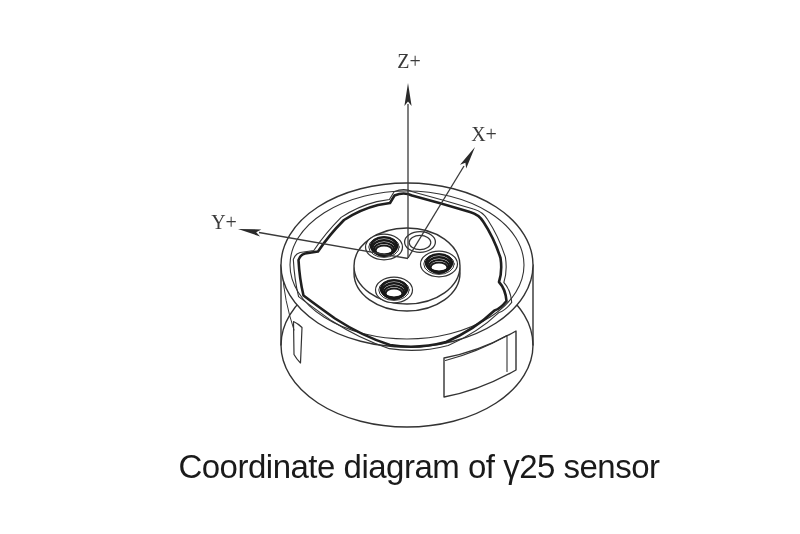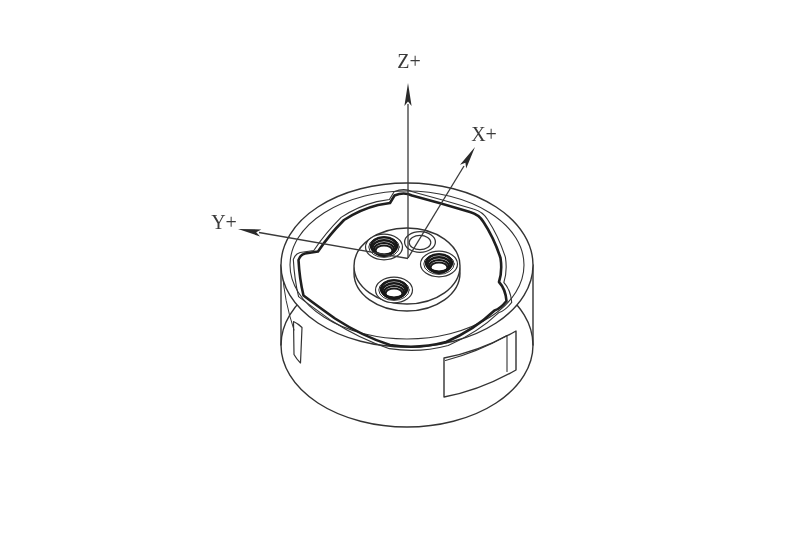--- a/index.html
+++ b/index.html
@@ -100,13 +100,14 @@
 
       <line x1="408" y1="258.5" x2="259" y2="232.5"></line>
       <polygon points="238,229 260.1,236.5 256.2,232.2 261.3,229.4" fill="#2a2a2a" stroke="none"></polygon>
 
       <text class="axis-label" x="409" y="68" text-anchor="middle" stroke="none">Z+</text>
       <text class="axis-label" x="484" y="141" text-anchor="middle" stroke="none">X+</text>
       <text class="axis-label" x="224" y="229" text-anchor="middle" stroke="none">Y+</text>
     </g>
   </svg>
 
+  <div class="caption">Coordinate diagram of γ25 sensor</div>
 </div>
 
 </body></html>

